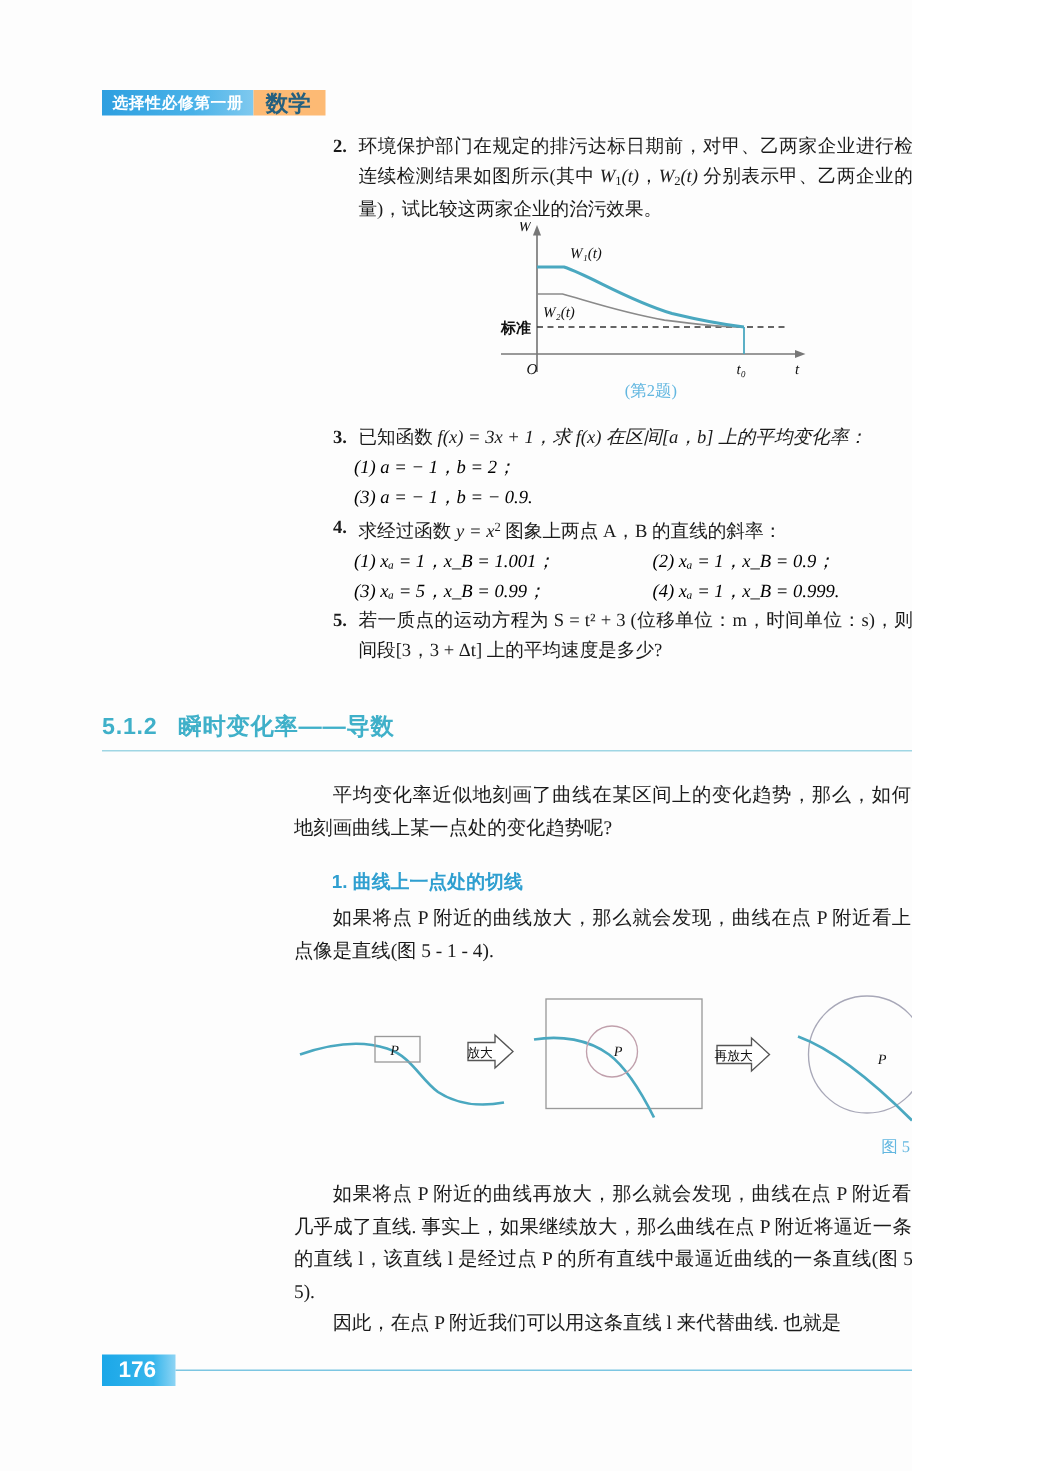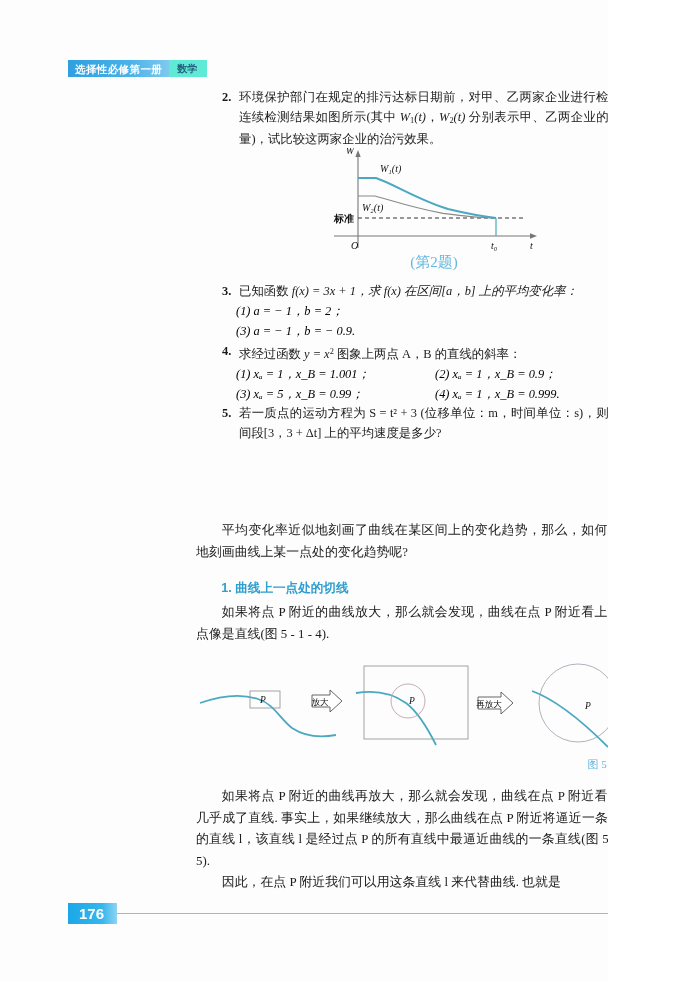--- a/index.html
+++ b/index.html
@@ -33,24 +33,24 @@
     font-size: 10.5px;
     font-family: "Liberation Sans", sans-serif;
     font-weight: bold;
     letter-spacing: .4px;
     padding: 2px 7px 1px 7px;
     display: flex;
     align-items: center;
     line-height: 1;
   }
   .header-subject {
-    background: #5eead4;
+    background: #fdba74;
     color: #25607f;
-    font-size: 10px;
-    font-family: Liberation Serif, serif;
+    font-size: 15px;
+    font-family: Liberation Sans, sans-serif;
     font-weight: bold;
     padding: 2px 10px 1px 8px;
     display: flex;
     align-items: center;
     line-height: 1;
   }
 
   
   .exercises {
     position: absolute;
@@ -98,21 +98,21 @@
     width: 232px;
     height: 112px;
   }
   .fig-w-caption {
     position: absolute;
     left: 318px;
     top: 253px;
     width: 232px;
     text-align: center;
     color: #63b7e0;
-    font-size: 15px;
+    font-size: 11px;
   }
 
   
   .section-head {
     position: absolute;
     left: 68px;
     top: 474px;
     width: 566px;
   }
   .section-head .title {
@@ -259,20 +259,26 @@
       <text x="212" y="101" font-family="Liberation Serif, serif" font-style="italic" font-size="10" fill="#111">t</text>
       <text x="33" y="101" font-family="Liberation Serif, serif" font-style="italic" font-size="10" fill="#111">O</text>
       <text x="62" y="24" font-family="Liberation Serif, serif" font-style="italic" font-size="10" fill="#111">W₁(t)</text>
       <text x="44" y="63" font-family="Liberation Serif, serif" font-style="italic" font-size="10" fill="#111">W₂(t)</text>
       <text x="36" y="74" font-family="Liberation Sans, sans-serif" font-weight="bold" font-size="10" fill="#111" text-anchor="end">标准</text>
       <text x="173" y="101" font-family="Liberation Serif, serif" font-style="italic" font-size="10" fill="#111">t₀</text>
     </svg>
   </div>
   <div class="fig-w-caption">(第2题)</div>
 
+  <div class="section-head">
+    <div class="title">
+      <span class="num">5.1.2</span><span>瞬时变化率——导数</span>
+    </div>
+    <div class="rule"></div>
+  </div>
 
   <div class="body-text indent" style="top:520px;">平均变化率近似地刻画了曲线在某区间上的变化趋势，那么，如何精确地刻画曲线上某一点处的变化趋势呢?</div>
 
   <div class="sub-head" style="top:580px;">1. 曲线上一点处的切线</div>
 
   <div class="body-text indent" style="top:602px;">如果将点 P 附近的曲线放大，那么就会发现，曲线在点 P 附近看上去有点像是直线(图 5 - 1 - 4).</div>
 
   <div class="fig-zoom">
     <svg width="440" height="95" viewBox="0 0 440 95">
 

